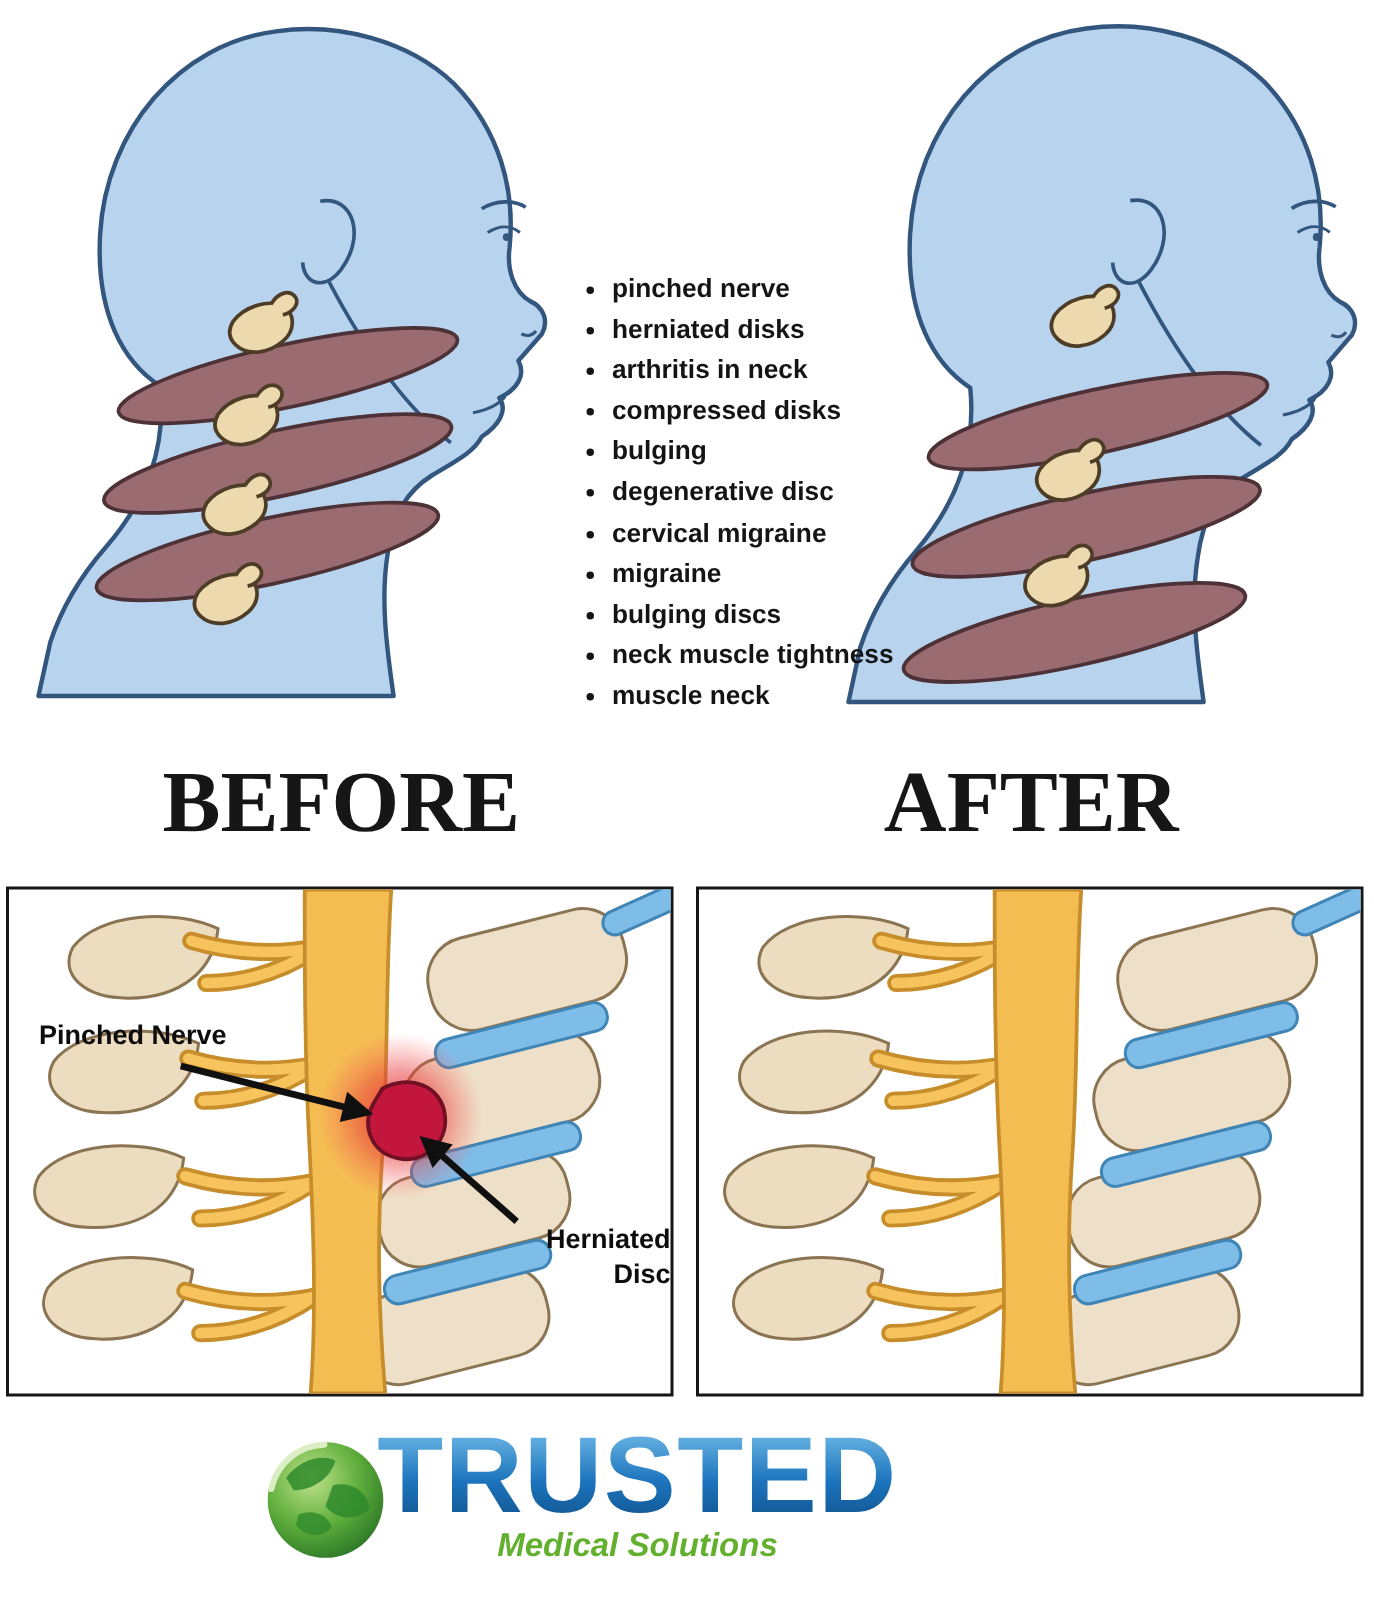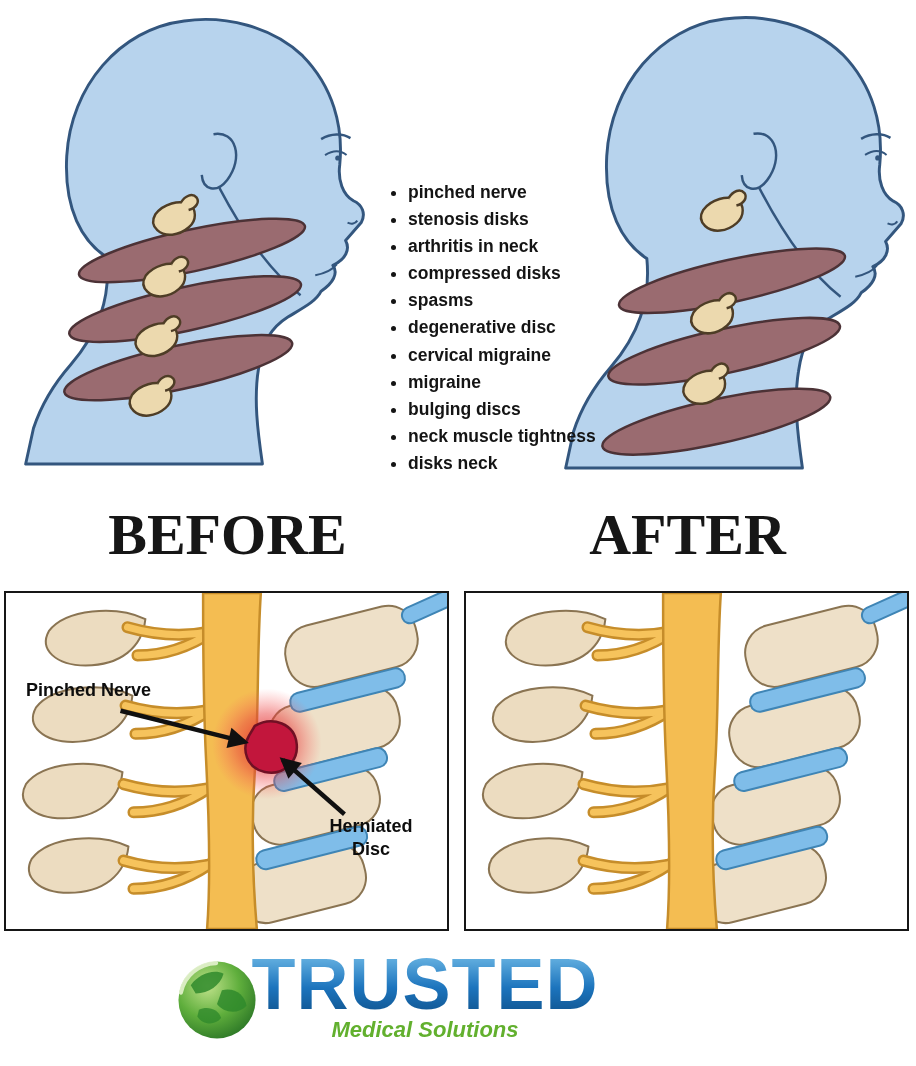--- a/index.html
+++ b/index.html
@@ -18,21 +18,21 @@
   .heading-before { left:5px;   width:445px; }
   .heading-after  { left:465px; width:445px; }
 
   .panel { position:absolute; top:588px; width:445px; height:340px; border:2px solid #161616; background:#fff; }
   .panel-before { left:4px; }
   .panel-after  { left:464px; }
   .panel svg { position:absolute; left:0; top:0; width:100%; height:100%; }
 
   .panel-label { position:absolute; font-weight:700; font-size:18px; color:#0d0d0d; line-height:1.25; }
   .label-pinched   { left:20px;  top:86px; }
-  .label-herniated { left:306px; top:222px; width:118px; text-align:center; }
+  .label-herniated { left:323px; top:222px; width:118px; text-align:right; }
 
   .logo { position:absolute; left:0; top:944px; width:774px; display:flex; justify-content:center; align-items:flex-start; }
   .globe { width:82px; height:82px; margin-top:12px; margin-right:-6px; flex:0 0 auto; }
   .logo-text { display:flex; flex-direction:column; align-items:center; }
   .brand { font-size:72px; line-height:74px; font-weight:700; letter-spacing:1px; color:#1c74bd; }
   @supports ((-webkit-background-clip:text) or (background-clip:text)) {
     .brand { background:linear-gradient(180deg,#7cc4ec 0%,#1c74bd 55%,#0e4e86 100%);
              -webkit-background-clip:text; background-clip:text; color:transparent; }
   }
   .tagline { font-style:italic; font-weight:700; font-size:22px; color:#62b02e; margin-top:-4px; }
@@ -142,30 +142,30 @@
     </g>
     <g>
       <use href="#vertBit" transform="translate(176 205) rotate(-14)"></use>
       <use href="#vertBit" transform="translate(166 307) rotate(-14)"></use>
       <use href="#vertBit" transform="translate(158 377) rotate(-14)"></use>
     </g>
   </svg>
 
   <ul class="conditions">
     <li>pinched nerve</li>
-    <li>stenosis disks</li>
+    <li>herniated disks</li>
     <li>arthritis in neck</li>
     <li>compressed disks</li>
-    <li>spasms</li>
+    <li>bulging</li>
     <li>degenerative disc</li>
     <li>cervical migraine</li>
     <li>migraine</li>
     <li>bulging discs</li>
     <li>neck muscle tightness</li>
-    <li>disks neck</li>
+    <li>muscle neck</li>
   </ul>
 
   <div class="heading heading-after">AFTER</div>
   <div class="heading heading-before">BEFORE</div>
 
   <div class="panel panel-before">
     <svg viewBox="0 0 443 334" preserveAspectRatio="none">
       <use href="#spineBase"></use>
       <circle cx="262" cy="150" r="55" fill="url(#redGlowGrad)"></circle>
       <path d="M250 132 C268 122 290 130 292 150 C294 168 278 182 260 178 C242 174 236 156 244 142 Z" fill="#c2163c" stroke="#701024" stroke-width="2.5"></path>

